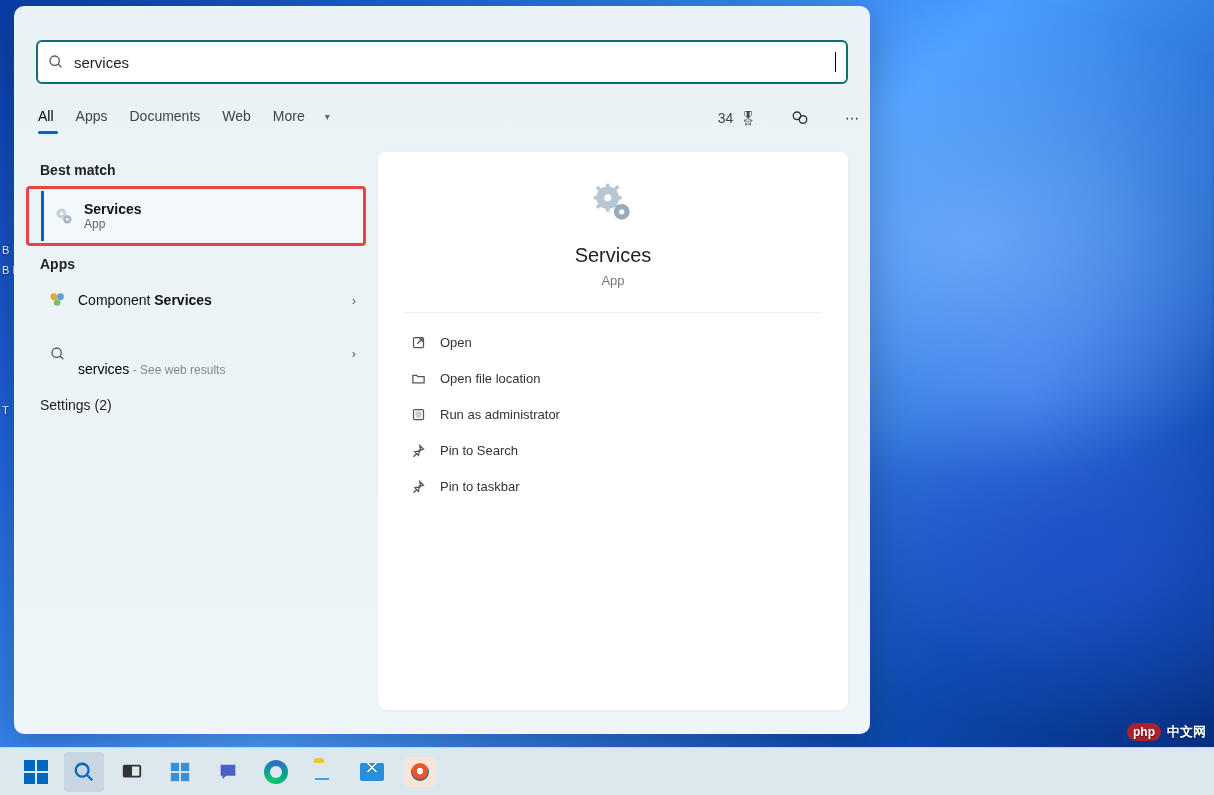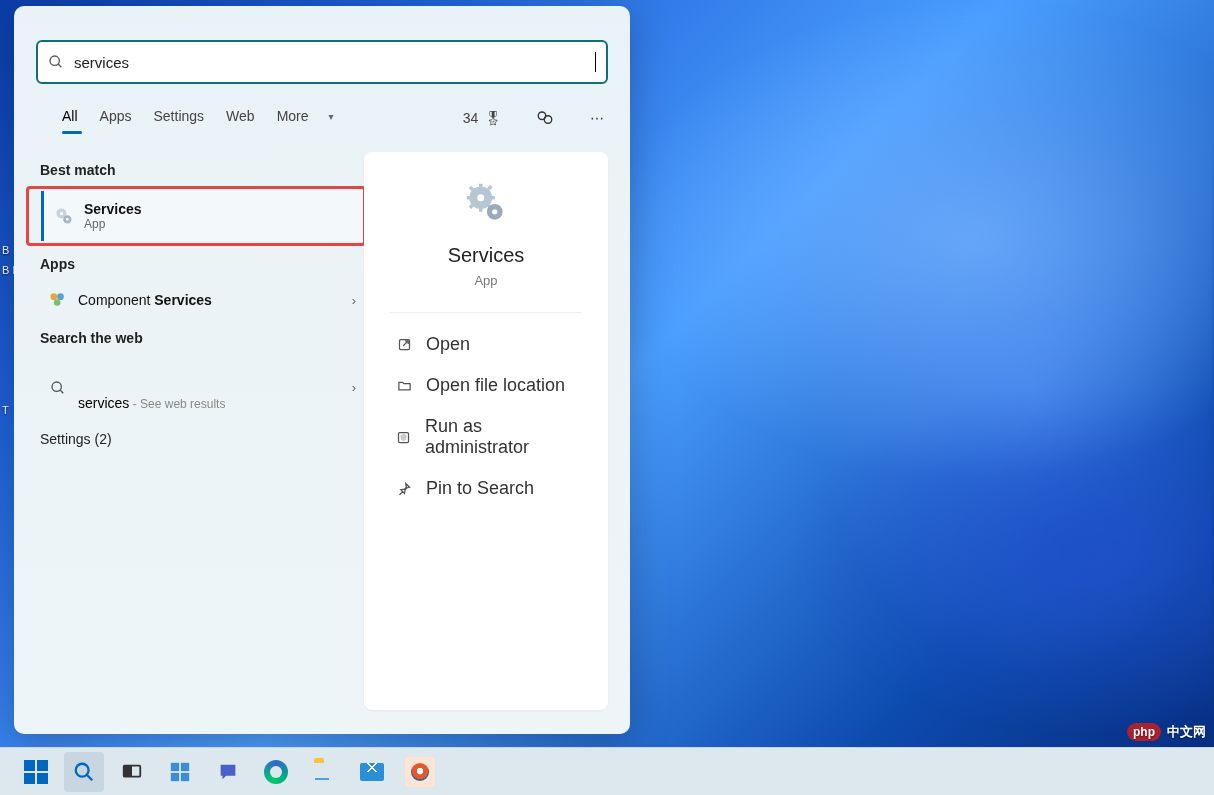--- a/index.html
+++ b/index.html
@@ -11,67 +11,67 @@
     .wall-swirl { position:absolute; inset:0; background:
       radial-gradient(ellipse 600px 400px at 80% 30%,rgba(120,180,255,.7),transparent 60%),
       radial-gradient(ellipse 500px 300px at 90% 70%,rgba(30,80,200,.9),transparent 60%),
       radial-gradient(ellipse 400px 500px at 85% 50%,rgba(80,140,255,.6),transparent 55%);
       filter: blur(2px);
     }
     .desktop-icon { position:absolute; left:2px; color:#fff; font-size:11px; text-shadow:0 1px 2px rgba(0,0,0,.6); width:14px; overflow:hidden; white-space:nowrap; }
     .di-b1 { top:244px; } .di-bm { top:264px; } .di-t { top:404px; }
 
     .search-panel {
-      position:absolute; left:14px; top:6px; width:616px; height:728px;
+      position:absolute; left:14px; top:6px; width:856px; height:728px;
       background:linear-gradient(180deg,#e9f2f6 0%,#eef5f8 100%);
       border-radius:10px; box-shadow:0 10px 40px rgba(0,0,0,.25);
       padding:0; overflow:hidden;
     }
     .search-box-wrap { padding:34px 22px 6px 22px; }
     .search-box {
       display:flex; align-items:center; background:#fff; border:2px solid #106e78;
       border-radius:6px; height:44px; padding:0 10px;
     }
     .search-icon-svg { width:16px; height:16px; color:#555; margin-right:10px; }
     .search-input { border:none; outline:none; font-size:15px; flex:1; color:#222; background:transparent; }
     .search-cursor { width:1px; height:20px; background:#000; }
 
-    .tabs-row { display:flex; align-items:center; padding:12px 24px 0 24px; gap:22px; font-size:14px; color:#444;margin-left:24px; }
+    .tabs-row { display:flex; align-items:center; padding:12px 9px 0 24px; gap:22px; font-size:14px; color:#444; }
     .tab { padding:6px 0 10px 0; cursor:pointer; position:relative; }
     .tab.active { color:#000; font-weight:400; }
     .tab.active::after { content:""; position:absolute; left:0; bottom:0; width:20px; height:3px; background:#0067c0; border-radius:2px; }
     .tab-more { display:flex; align-items:center; gap:20px; }
     .chev { font-size:10px; color:#666; }
     .tabs-spacer { flex:1; }
     .points { display:flex; align-items:center; gap:6px; font-size:14px; }
     .medal { font-size:14px; color:#444; }
     .chat-ico, .dots-ico { width:18px; height:18px; display:flex; align-items:center; justify-content:center; color:#333; margin-left:12px; cursor:pointer; }
 
-    .content-row { display:flex; gap:0; padding:18px 22px 22px 26px; height:calc(100% - 130px); }
+    .content-row { display:flex; gap:14px; padding:18px 22px 22px 26px; height:calc(100% - 130px); }
     .left-col { width:324px; }
     .right-col { flex:1; background:#fff; border-radius:8px; box-shadow:0 1px 3px rgba(0,0,0,.05); padding:30px 12px 12px 12px; }
 
     .sect-head { font-size:14px; font-weight:600; color:#222; margin:10px 0 8px 0; }
     .result-item { display:flex; align-items:center; gap:10px; padding:10px 8px; border-radius:4px; cursor:pointer; position:relative;justify-content:space-between; }
     .result-item .arrow { margin-left:auto; color:#666; font-size:13px; }
     .best-match-box { border:3px solid #e64545; border-radius:4px; padding:2px 0 2px 0; margin-left:-14px; margin-right:-2px; }
     .best-match-item { background:#f3f8fa; border-left:3px solid #0067c0; padding:10px 8px 10px 10px; margin-left:12px; display:flex; align-items:center; gap:10px; }
     .result-icon { width:20px; height:20px; display:flex; align-items:center; justify-content:center; }
     .gear-svg { width:20px; height:20px; }
     .result-title { font-size:14px; font-weight:600; color:#111; }
     .result-title .nonbold { font-weight:400; }
     .result-sub { font-size:12px; color:#666; }
     .web-sub { font-size:12px; color:#888; }
 
     .preview-top { display:flex; flex-direction:column; align-items:center; gap:6px; padding-bottom:24px; border-bottom:1px solid #eee; margin:0 14px; }
     .preview-gear { width:42px; height:42px; }
     .preview-title { font-size:20px; color:#222; margin-top:14px; }
     .preview-sub { font-size:13px; color:#777; }
     .action-list { padding:14px 14px; display:flex; flex-direction:column; gap:6px; }
-    .action-item { display:flex; align-items:center; gap:14px; padding:7px 6px; font-size:18px; color:#333; border-radius:4px; cursor:pointer; }
+    .action-item { display:flex; align-items:center; gap:14px; padding:7px 6px; font-size:13px; color:#333; border-radius:4px; cursor:pointer; }
     .action-ico { width:16px; height:16px; display:flex; align-items:center; justify-content:center; color:#555; }
 
     .taskbar { position:absolute; left:0; bottom:0; width:100%; height:48px; background:#dde7ee; display:flex; align-items:center; padding-left:16px; gap:8px; border-top:1px solid rgba(0,0,0,.08); }
     .tb-btn { width:40px; height:40px; display:flex; align-items:center; justify-content:center; border-radius:4px; cursor:pointer; }
     .tb-btn.active { background:#c7d6e0; }
     .win-logo { width:24px; height:24px; display:grid; grid-template-columns:1fr 1fr; grid-template-rows:1fr 1fr; gap:2px; }
     .win-logo div { background:#0067c0; }
     .search-glass { width:22px; height:22px; }
     .tv-ico, .widget-ico { width:22px; height:22px; }
     .chat-bub { width:22px; height:22px; color:#4a5fc7; }
@@ -104,21 +104,21 @@
           <line x1="20" y1="20" x2="15" y2="15"></line>
         </svg>
       <input class="search-input" type="text" value="services" style="">
       <div class="search-cursor"></div>
     </div>
   </div>
 
   <div class="tabs-row">
     <div class="tab active">All</div>
     <div class="tab">Apps</div>
-    <div class="tab">Settings</div>
+    <div class="tab">Documents</div>
     <div class="tab">Web</div>
     <div class="tab tab-more">
       <span>More</span>
       <span class="chev">▾</span>
     </div>
     <div class="tabs-spacer"></div>
     <div class="points">
       <span>34</span>
       <span class="medal">🎖</span>
     </div>
@@ -159,21 +159,20 @@
               <circle cx="15" cy="8" r="4" fill="#5aa0d8"></circle>
               <circle cx="11" cy="15" r="4" fill="#7ac06a"></circle>
             </svg>
         </span>
         <div class="result-title">
           <span class="nonbold">Component </span><span>Services</span>
         </div>
         <span class="arrow">›</span>
       </div>
 
-      <div class="sect-head">Search the web</div>
       <div class="result-item">
         <span class="result-icon">
           <svg width="16" height="16" viewBox="0 0 24 24" fill="none" stroke="#555" stroke-width="2">
               <circle cx="10" cy="10" r="7"></circle>
               <line x1="20" y1="20" x2="15" y2="15"></line>
             </svg>
         </span>
         <div style="font-size:14px;margin-top:31px;">
           <span>services</span><span class="web-sub"> - See web results</span>
         </div>
@@ -234,20 +233,28 @@
           <span>Run as administrator</span>
         </div>
         <div class="action-item">
           <span class="action-ico">
               <svg width="15" height="15" viewBox="0 0 24 24" fill="none" stroke="currentColor" stroke-width="2">
                 <path d="M14 4l6 6-4 1-3 3-1 6-3-3-5 5 5-5-3-3 6-1 3-3z"></path>
               </svg>
             </span>
           <span>Pin to Search</span>
         </div>
+        <div class="action-item">
+          <span class="action-ico">
+              <svg width="15" height="15" viewBox="0 0 24 24" fill="none" stroke="currentColor" stroke-width="2">
+                <path d="M14 4l6 6-4 1-3 3-1 6-3-3-5 5 5-5-3-3 6-1 3-3z"></path>
+              </svg>
+            </span>
+          <span>Pin to taskbar</span>
+        </div>
       </div>
     </div>
   </div>
 </div>
 
 <div class="watermark">
   <span class="wm-badge">php</span>
   <span>中文网</span>
 </div>
 

